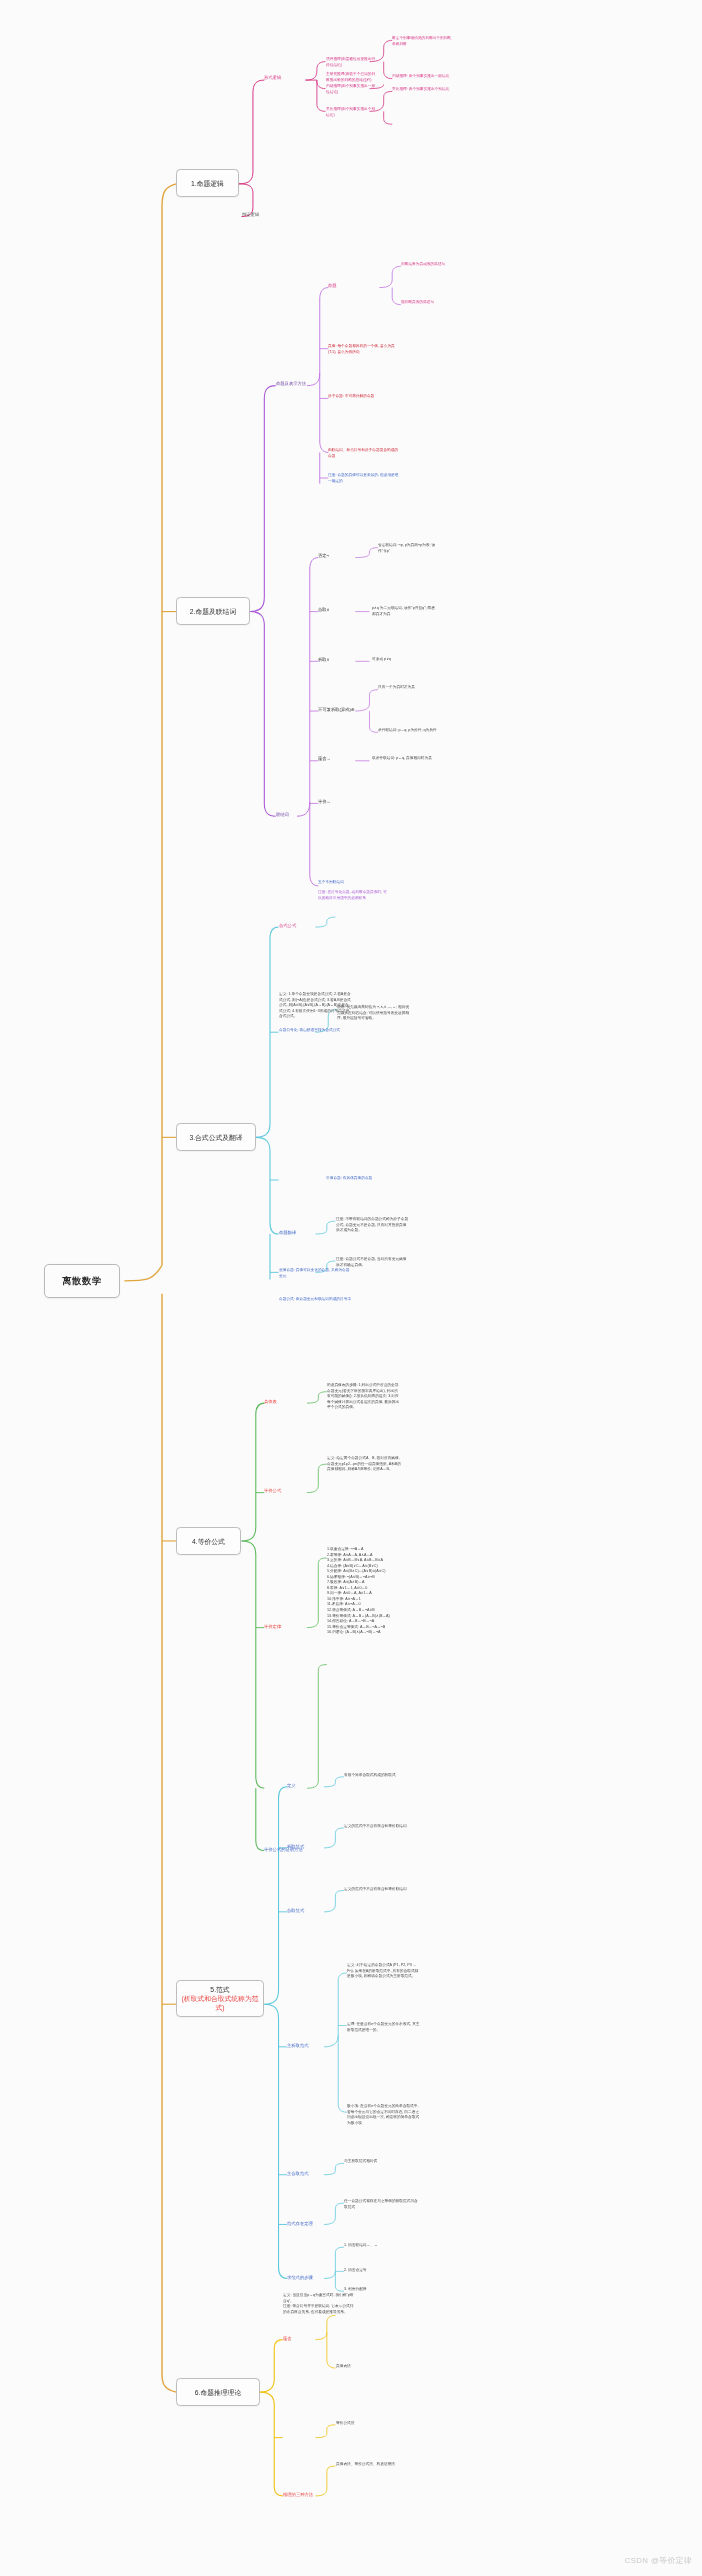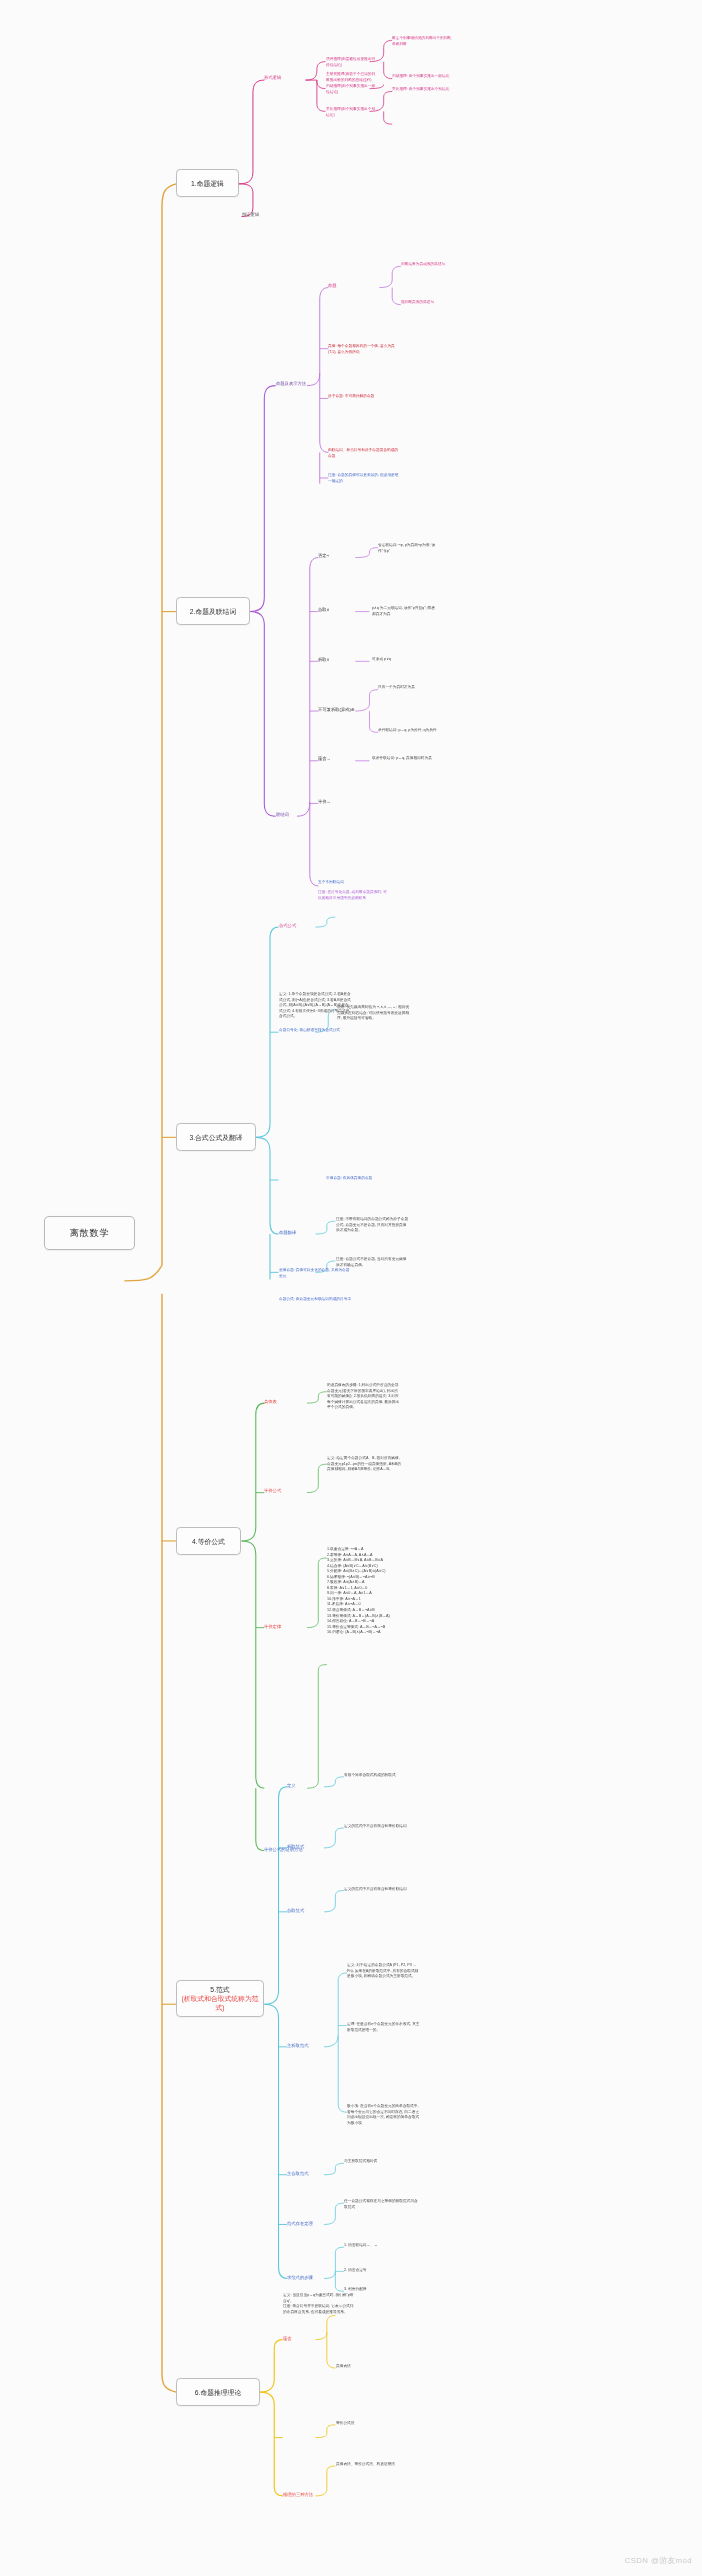--- a/index.html
+++ b/index.html
@@ -139,21 +139,21 @@
 
     <path d="M366 3366 C382 3366, 386 3358, 386 3348 L386 3304 C386 3296, 390 3292, 398 3292" fill="none" stroke="#f0c419" stroke-width="1.6"></path>
     <path d="M366 3366 C382 3366, 386 3374, 386 3384 L386 3500 C386 3508, 390 3512, 398 3512" fill="none" stroke="#f0c419" stroke-width="1.6"></path>
     <path d="M386 3430 L398 3430" fill="none" stroke="#f0c419" stroke-width="1.4"></path>
     <path d="M444 3292 C456 3292, 460 3288, 460 3282 L460 3268 C460 3262, 464 3258, 472 3258" fill="none" stroke="#f0c419" stroke-width="1.2"></path>
     <path d="M460 3282 L460 3320 C460 3328, 464 3332, 472 3332" fill="none" stroke="#f0c419" stroke-width="1.2"></path>
     <path d="M444 3430 C456 3430, 460 3428, 460 3424 L460 3418 C460 3414, 464 3412, 472 3412" fill="none" stroke="#f0c419" stroke-width="1.2"></path>
     <path d="M444 3512 C456 3512, 460 3508, 460 3502 L460 3478 C460 3472, 464 3470, 472 3470" fill="none" stroke="#f0c419" stroke-width="1.2"></path>
   </svg>
 
-  <div class="node root-node" style="left:44px;top:1216px;width:91px;height:34px;">
+  <div class="node root-node" style="left:44px;top:1264px;width:76px;height:34px;font-weight:bold;">
     <span>离散数学</span>
   </div>
 
   <div class="node branch-node" style="left:176px;top:169px;width:63px;height:28.4px;">
     <span>1.命题逻辑</span>
   </div>
   <div class="sub-label" style="left:264px;top:75px;color:#d63384;">形式逻辑</div>
   <div class="sub-label" style="left:242px;top:212px;color:#555;">辩证逻辑</div>
   <div class="leaf red" style="left:326px;top:72px;width:51px;color:#d63384;">主研究推理(由若干个已知的判断推出新的判断的思维过程)</div>
   <div class="leaf red" style="left:326px;top:57px;width:51px;color:#d63384;">演绎推理(由普遍性前提推出特殊性结论)</div>
@@ -259,16 +259,16 @@
     <span>6.命题推理理论</span>
   </div>
   <div class="sub-label" style="left:283px;top:2336px;color:#e8413f;">蕴含</div>
   <div class="sub-label" style="left:283px;top:2492px;color:#e8413f;">推理的三种方法</div>
   <div class="leaf" style="left:283px;top:2293px;width:74px;color:#444;white-space:pre-line;">定义: 当且仅当p→q为重言式时, 我们称"p蕴含q"。
 注意: 蕴含符号并不是联结词, 它表示公式间的永真蕴含关系, 也可看成是推导关系。</div>
   <div class="leaf" style="left:336px;top:2364px;width:74px;color:#444;">真值表法</div>
   <div class="leaf" style="left:336px;top:2421px;width:74px;color:#444;">等价公式法</div>
   <div class="leaf" style="left:336px;top:2462px;width:74px;color:#444;">真值表法、等价公式法、构造证明法</div>
 
-  <div class="watermark">CSDN @游友mod</div>
+  <div class="watermark">CSDN @等价定律</div>
 
 </div>
 
 
 </body></html>

